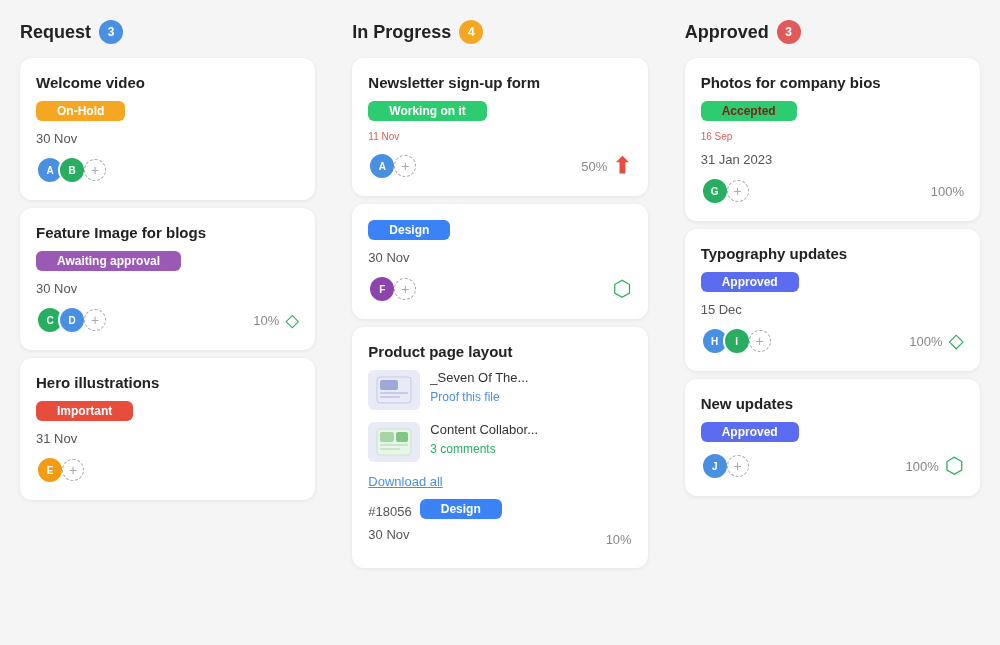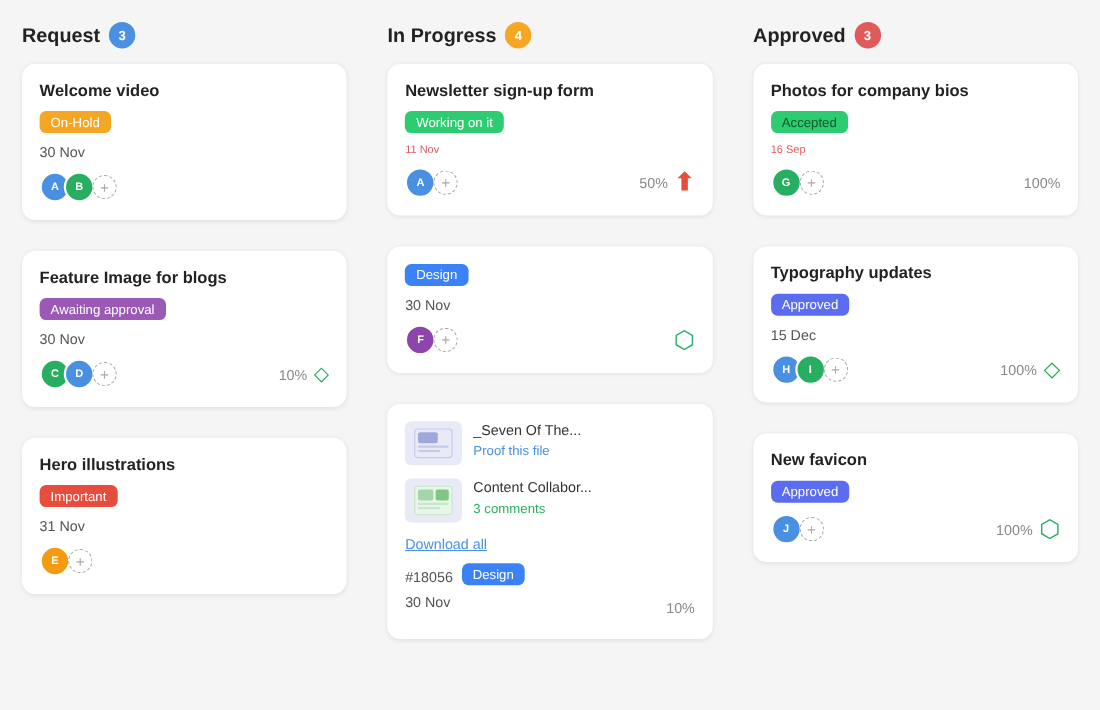--- a/index.html
+++ b/index.html
@@ -36,43 +36,43 @@
       font-weight: 700;
       color: #fff;
     }
     .badge-blue { background: #4a90e2; }
     .badge-orange { background: #f5a623; }
     .badge-red { background: #e05a5a; }
     .card {
       background: #fff;
       border-radius: 12px;
       padding: 16px;
-      margin-bottom: 28px;
+      margin-bottom: 8px;
       box-shadow: 0 1px 4px rgba(0,0,0,0.08);
     }
     .card-title {
       font-size: 15px;
       font-weight: 600;
       color: #222;
       margin-bottom: 10px;
     }
     .tag {
       display: inline-block;
       border-radius: 6px;
-      padding: 3px 10px;
+      padding: 3px 21px;
       font-size: 12px;
-      font-weight: 400;
+      font-weight: 700;
       margin-bottom: 10px;
     }
     .tag-onhold { background: #f5a623; color: #fff; }
     .tag-awaiting { background: #9b59b6; color: #fff; }
     .tag-important { background: #e74c3c; color: #fff; }
     .tag-working { background: #2ecc71; color: #fff; }
     .tag-design { background: #3b82f6; color: #fff; }
-    .tag-accepted { background: #2ecc71; color: #14532d; }
+    .tag-accepted { background: #2ecc71; color: #7f1d1d; }
     .tag-approved { background: #5b6cf0; color: #fff; }
     .card-date {
       font-size: 10px;
       color: #e05a5a;
       margin-bottom: 10px;
     }
     .card-date-dark {
       font-size: 13px;
       color: #555;
       margin-bottom: 10px;
@@ -257,20 +257,21 @@
       <div class="card-footer">
         <div class="avatars">
           <div class="avatar avatar-purple">F</div>
           <div class="add-btn">+</div>
         </div>
         <span style="color:#27ae60;font-size:22px;">⬡</span>
       </div>
     </div>
 
     <div class="card">
+      <div class="card-title">Product page layout</div>
 
       <div class="file-item">
         <div class="file-thumb">
           <svg viewBox="0 0 36 28" fill="none" xmlns="http://www.w3.org/2000/svg">
             <rect x="1" y="1" width="34" height="26" rx="3" fill="#e8eaf6" stroke="#c5cae9" stroke-width="1"></rect>
             <rect x="4" y="4" width="18" height="10" rx="2" fill="#9fa8da"></rect>
             <rect x="4" y="16" width="28" height="2" rx="1" fill="#c5cae9"></rect>
             <rect x="4" y="20" width="20" height="2" rx="1" fill="#c5cae9"></rect>
           </svg>
         </div>
@@ -313,20 +314,21 @@
   <div>
     <div class="column-header">
       <span>Approved</span>
       <span class="badge badge-red">3</span>
     </div>
 
     <div class="card">
       <div class="card-title">Photos for company bios</div>
       <span class="tag tag-accepted">Accepted</span>
       <div class="card-date">16 Sep</div>
+      <div class="card-date-dark" style="margin-bottom:10px;">31 Jan 2023</div>
       <div class="card-footer">
         <div class="avatars">
           <div class="avatar avatar-teal">G</div>
           <div class="add-btn">+</div>
         </div>
         <span class="percent">100%</span>
       </div>
     </div>
 
     <div class="card">
@@ -340,21 +342,21 @@
           <div class="add-btn">+</div>
         </div>
         <div style="display:flex;align-items:center;gap:6px">
           <span class="percent">100%</span>
           <span style="color:#27ae60;font-size:22px;">⬦</span>
         </div>
       </div>
     </div>
 
     <div class="card">
-      <div class="card-title">New favicon</div>
+      <div class="card-title">New updates</div>
       <span class="tag tag-approved">Approved</span>
       <div class="card-footer">
         <div class="avatars">
           <div class="avatar avatar-blue">J</div>
           <div class="add-btn">+</div>
         </div>
         <div style="display:flex;align-items:center;gap:6px">
           <span class="percent">100%</span>
           <span style="color:#27ae60;font-size:22px;">⬡</span>
         </div>

